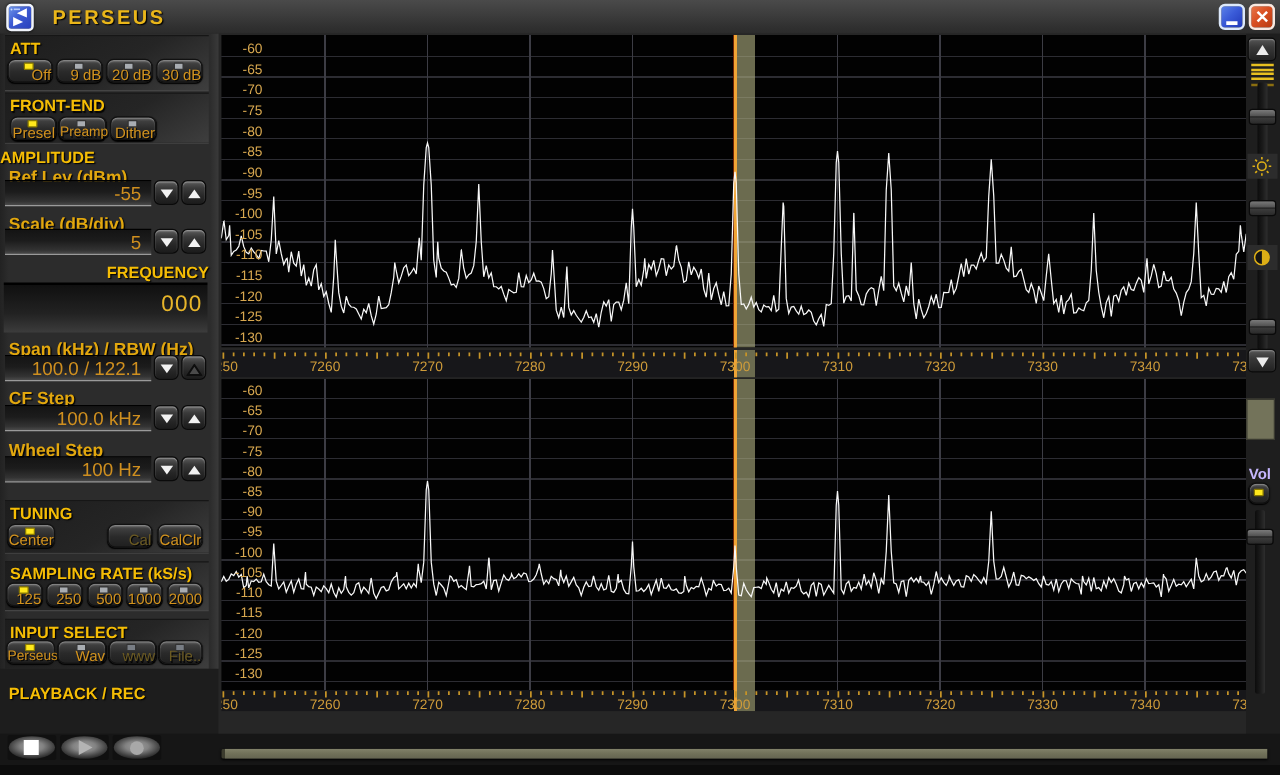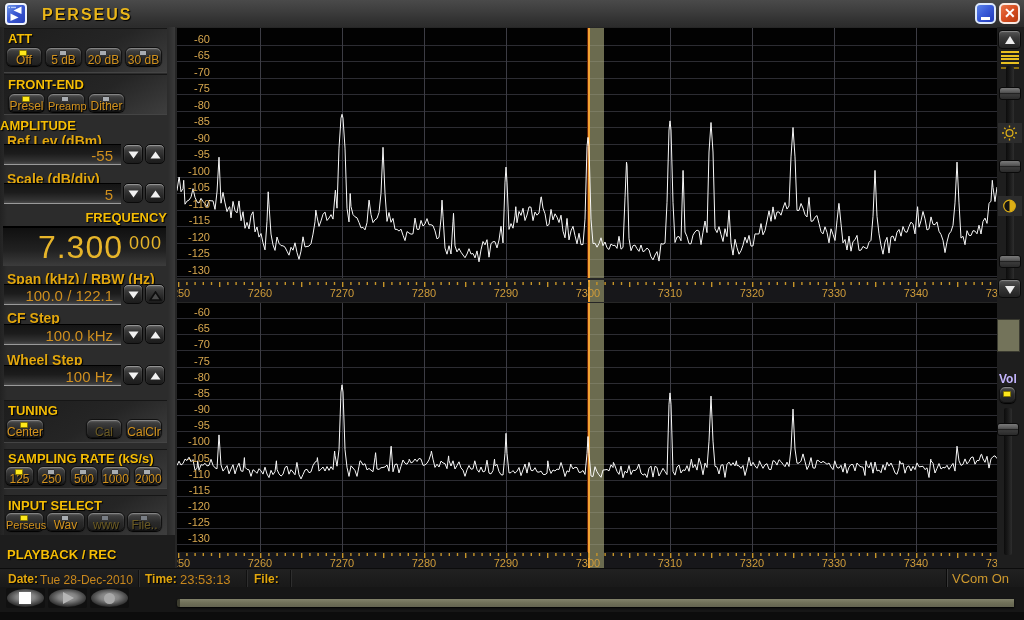--- a/index.html
+++ b/index.html
@@ -30,21 +30,21 @@
   background:linear-gradient(150deg,#1d1d1d 0%, #252525 55%, #3e3e3e 100%);
   border-top:1px solid #161616; box-shadow:0 1px 0 #444; }
 .hdr { font-size:13px; font-weight:bold; color:#f5bd05; text-shadow:1px 1px 1px #000; }
 .lbl { font-size:14px; font-weight:bold; color:#e2a70e; text-shadow:1px 1px 1px #000; }
 .btn { position:absolute; border-radius:6px; border:1px solid #111;
   background:linear-gradient(#606060 0%, #3e3e3e 18%, #2a2a2a 55%, #202020 100%);
   box-shadow:inset 0 1px 1px #888, 0 1px 1px #000; }
 .btn .led { position:absolute; top:2px; left:50%; margin-left:-5px; width:8px; height:6px; z-index:2;
   background:#a9adb2; border:1px solid #333; border-radius:1px; }
 .btn.on .led { background:#ffe81c; border-color:#8a7a00; }
-.btn .cap { position:absolute; bottom:-1px; width:100%; text-align:center; white-space:nowrap;
+.btn .cap { position:absolute; bottom:-1px; width:100%; text-align:right; white-space:nowrap;
   font-size:12px; line-height:12px; color:#d2921d; text-shadow:1px 1px 0 rgba(0,0,0,0.85); }
 .btn.dim .cap { color:#6b5a22; }
 .btn.dim .led { background:#787d84; }
 .field { position:absolute; left:4px; width:117px; height:21px;
   background:linear-gradient(#141414 0%, #1c1c1c 45%, #333 85%, #4a4a4a 100%);
   border-bottom:1px solid #9a9a9a; border-top:1px solid #000;
   color:#cf8f1f; font-size:15px; text-align:right; padding-right:8px; line-height:21px; }
 .spin { position:absolute; width:20px; height:20px; border-radius:5px; border:1px solid #0a0a0a;
   background:linear-gradient(#5e5e5e 0%, #3a3a3a 30%, #252525 70%, #1c1c1c 100%);
   box-shadow:inset 0 1px 1px #999; color:#f2f2f2; text-align:center; }
@@ -95,21 +95,21 @@
 
   <div id="sidebar">
   <div class="panel" style="top:1px;height:44px"></div>
 <div class="hdr" style="position:absolute;left:8px;top:4px">ATT</div>
 <div class="btn on" style="left:6px;top:20px;width:36px;height:19px">
         <div class="led"></div>
         <div class="cap" style="font-size:12px">Off</div>
       </div>
 <div class="btn" style="left:45px;top:20px;width:37px;height:19px">
         <div class="led"></div>
-        <div class="cap" style="font-size:12px">5 dB</div>
+        <div class="cap" style="font-size:12px">9 dB</div>
       </div>
 <div class="btn" style="left:85px;top:20px;width:37px;height:19px">
         <div class="led"></div>
         <div class="cap" style="font-size:12px">20 dB</div>
       </div>
 <div class="btn" style="left:125px;top:20px;width:37px;height:19px">
         <div class="led"></div>
         <div class="cap" style="font-size:12px">30 dB</div>
       </div>
 <div class="panel" style="top:47px;height:40px"></div>
@@ -146,21 +146,20 @@
           <polygon points="0.5,0.5 10.5,0.5 5.5,7.5" fill="#f2f2f2"></polygon>
         </svg>
       </div>
 <div class="spin" style="left:145px;top:156px">
         <svg width="11" height="8" viewBox="0 0 11 8">
           <polygon points="0.5,7.5 10.5,7.5 5.5,0.5" fill="#f2f2f2"></polygon>
         </svg>
       </div>
 <div class="hdr" style="position:absolute;left:0;top:183px;width:167px;text-align:right">FREQUENCY</div>
 <div style="position:absolute;left:3px;top:199px;width:163px;height:40px;background:linear-gradient(#101010 0%,#222 60%,#3c3c3c 100%);border-top:2px solid #000;"></div>
-<div style="position:absolute;left:33px;top:201px;width:90px;height:36px;color:#e7b52a;font-size:32px;letter-spacing:1px;text-align:right;line-height:38px;">7.300</div>
 <div style="position:absolute;left:129px;top:206px;color:#e7b52a;font-size:18px;letter-spacing:1px;">000</div>
 <div class="lbl" style="position:absolute;left:7px;top:244px">Span (kHz) / RBW (Hz)</div>
 <div class="field" style="left:4px;top:257px;width:117px">100.0 / 122.1</div>
 <div class="spin" style="left:123px;top:257px">
         <svg width="11" height="8" viewBox="0 0 11 8">
           <polygon points="0.5,0.5 10.5,0.5 5.5,7.5" fill="#f2f2f2"></polygon>
         </svg>
       </div>
 <div class="spin" style="left:145px;top:257px">
         <svg width="13" height="10" viewBox="0 0 13 10">
@@ -643,32 +642,20 @@
       </div>
 <div style="position:absolute;left:0px;top:292px;width:23px;height:33px;background:#73735a;border:1px solid #3a3a30"></div>
 <div style="position:absolute;left:2px;top:345px;font-size:12px;font-weight:bold;color:#c4b5fd">Vol</div>
 <div class="btn on" style="left:2px;top:359px;width:17px;height:17px">
         <div class="led" style="top:4px"></div>
       </div>
 <div class="rtrack" style="top:381px;height:147px;left:7px"></div>
 <div class="rhandle" style="top:396px;left:0px"></div>
   </div>
 
-  <div id="statusbar">
-  <div class="lbl" style="position:absolute;left:8px;top:3px;font-size:12px">Date:</div>
-<div style="position:absolute;left:40px;top:4px;font-size:12px;color:#c8871d">Tue 28-Dec-2010</div>
-<div class="lbl" style="position:absolute;left:145px;top:3px;font-size:12px">Time:</div>
-<div style="position:absolute;left:180px;top:3px;font-size:13px;color:#c8871d">23:53:13</div>
-<div class="lbl" style="position:absolute;left:254px;top:3px;font-size:12px">File:</div>
-<div style="position:absolute;left:946px;top:0;width:62px;height:19px;border-left:1px solid #0a0a0a;box-shadow:inset 1px 0 0 #383838"></div>
-<div style="position:absolute;left:138px;top:1px;width:1px;height:18px;background:#101010;box-shadow:1px 0 0 #2e2e2e"></div>
-<div style="position:absolute;left:246px;top:1px;width:1px;height:18px;background:#101010;box-shadow:1px 0 0 #2e2e2e"></div>
-<div style="position:absolute;left:290px;top:1px;width:1px;height:18px;background:#101010;box-shadow:1px 0 0 #2e2e2e"></div>
-<div style="position:absolute;left:952px;top:2px;font-size:13px;color:#cf9a2e">VCom On</div>
-  </div>
   <div id="ctrlrow">
   <div class="pbtn" style="left:6px">
         <div class="ell"></div>
         <div style="position:absolute;left:13px;top:4px;width:12px;height:12px;background:#fff"></div>
       </div>
 <div class="pbtn" style="left:48px">
         <div class="ell"></div>
         <div style="position:absolute;left:15px;top:4px;width:0;height:0;border-left:11px solid #b4b4b4;border-top:6px solid transparent;border-bottom:6px solid transparent"></div>
       </div>
 <div class="pbtn" style="left:90px">

